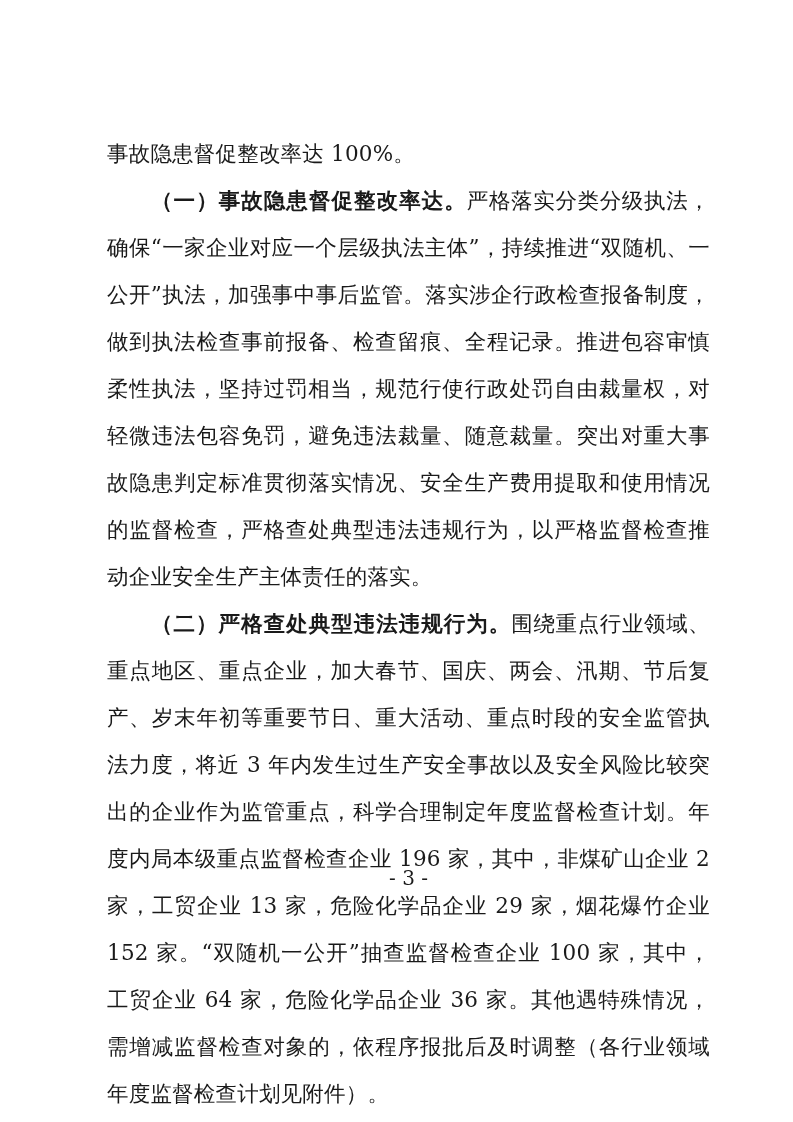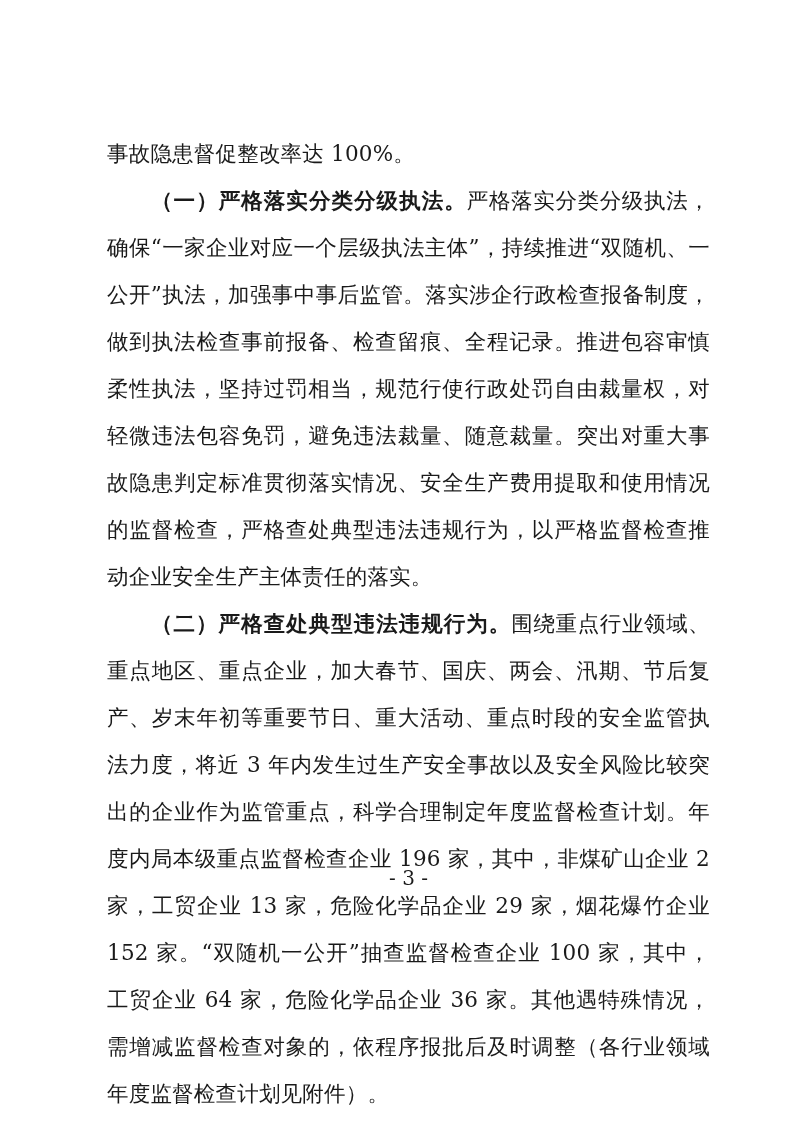--- a/index.html
+++ b/index.html
@@ -57,21 +57,21 @@
 <body>
 
 <div class="page">
   <div class="doc-body">
 
     <p class="para">
       <span>事故隐患督促整改率达 100%。</span>
     </p>
 
     <p class="para indent">
-      <span class="lead">（一）严格落实分类分级执法。</span><span>严格落实分类分级执法，确保“一家企业对应一个层级执法主体”，持续推进“双随机、一公开”执法，加强事中事后监管。落实涉企行政检查报备制度，做到执法检查事前报备、检查留痕、全程记录。推进包容审慎柔性执法，坚持过罚相当，规范行使行政处罚自由裁量权，对轻微违法包容免罚，避免违法裁量、随意裁量。突出对重大事故隐患判定标准贯彻落实情况、安全生产费用提取和使用情况的监督检查，严格查处典型违法违规行为，以严格监督检查推动企业安全生产主体责任的落实。</span>
+      <span class="lead">（一）事故隐患督促整改率达。</span><span>严格落实分类分级执法，确保“一家企业对应一个层级执法主体”，持续推进“双随机、一公开”执法，加强事中事后监管。落实涉企行政检查报备制度，做到执法检查事前报备、检查留痕、全程记录。推进包容审慎柔性执法，坚持过罚相当，规范行使行政处罚自由裁量权，对轻微违法包容免罚，避免违法裁量、随意裁量。突出对重大事故隐患判定标准贯彻落实情况、安全生产费用提取和使用情况的监督检查，严格查处典型违法违规行为，以严格监督检查推动企业安全生产主体责任的落实。</span>
     </p>
 
     <p class="para indent">
       <span class="lead">（二）严格查处典型违法违规行为。</span><span>围绕重点行业领域、重点地区、重点企业，加大春节、国庆、两会、汛期、节后复产、岁末年初等重要节日、重大活动、重点时段的安全监管执法力度，将近 3 年内发生过生产安全事故以及安全风险比较突出的企业作为监管重点，科学合理制定年度监督检查计划。年度内局本级重点监督检查企业 196 家，其中，非煤矿山企业 2 家，工贸企业 13 家，危险化学品企业 29 家，烟花爆竹企业 152 家。“双随机一公开”抽查监督检查企业 100 家，其中，工贸企业 64 家，危险化学品企业 36 家。其他遇特殊情况，需增减监督检查对象的，依程序报批后及时调整（各行业领域年度监督检查计划见附件）。</span>
     </p>
 
   </div>
 
   <div class="footer-num">- 3 -</div>
 </div>

